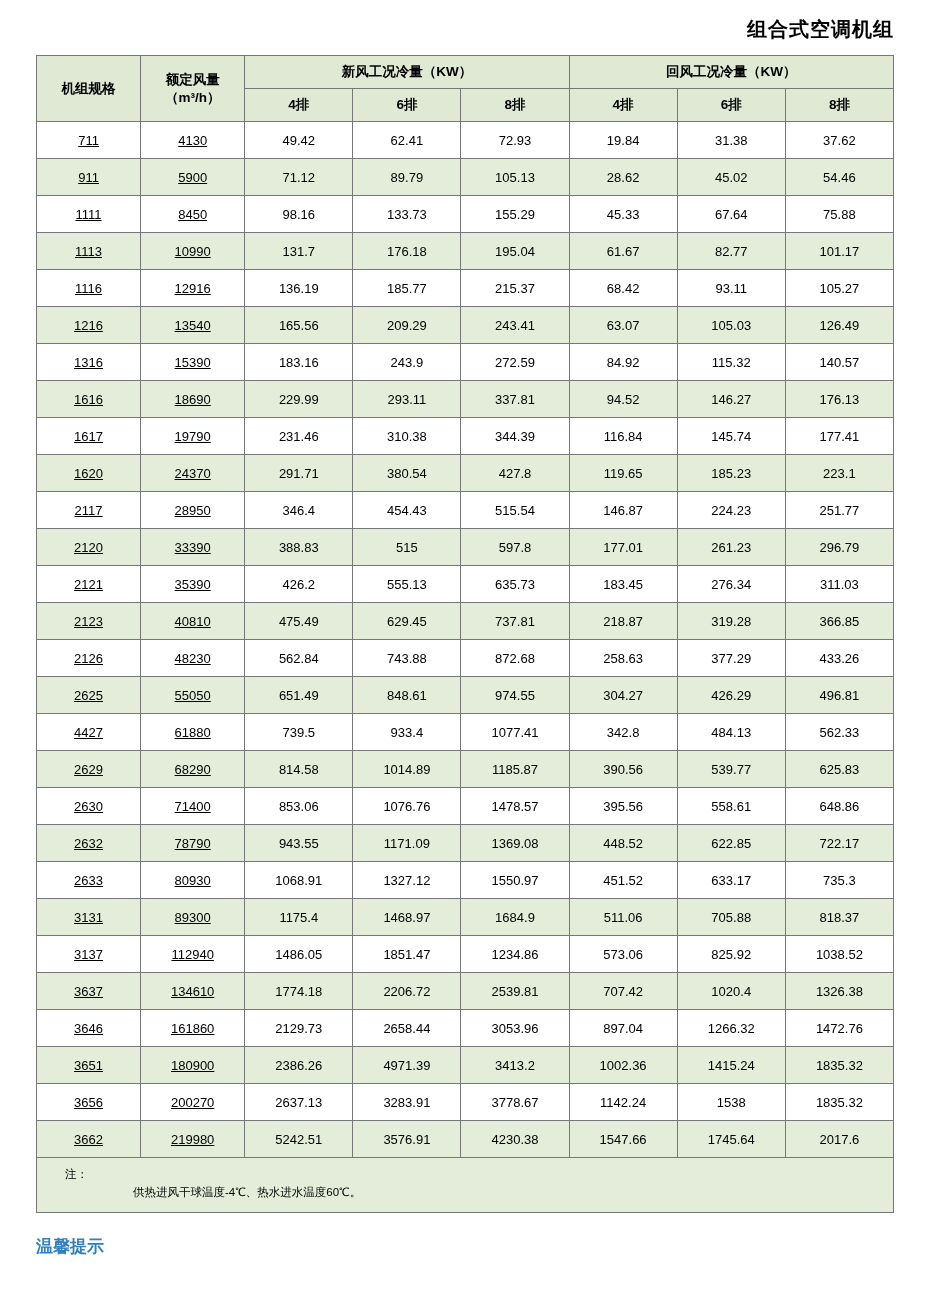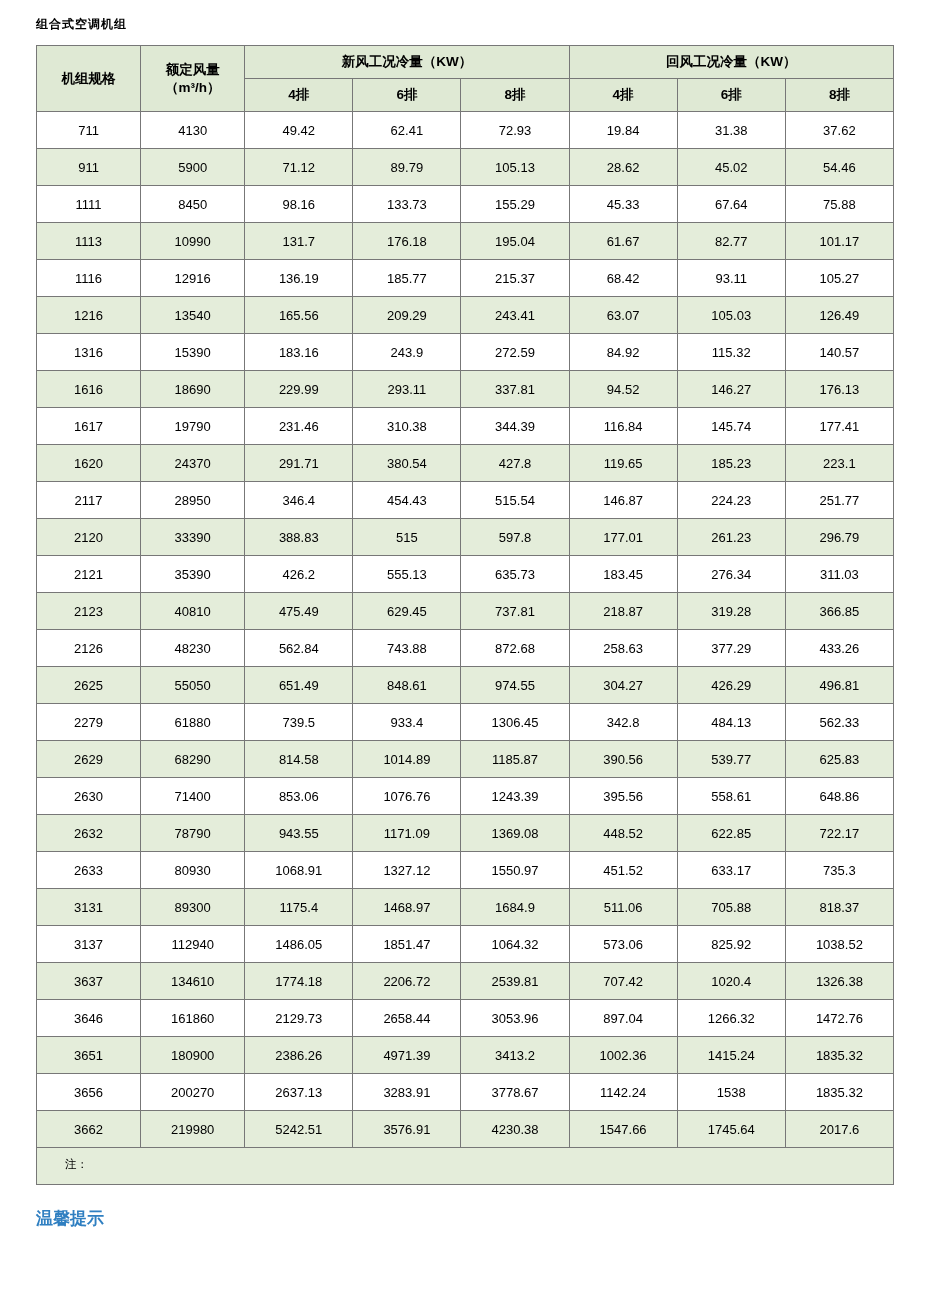--- a/index.html
+++ b/index.html
@@ -12,22 +12,22 @@
     min-height: 1290px;
     font-family: "Liberation Sans", sans-serif;
     color: #111;
   }
   .page {
     width: 930px;
     box-sizing: border-box;
     padding: 10px 36px 18px 36px;
   }
   .doc-title {
-    text-align: left;
-    font-size: 12px;
+    text-align: right;
+    font-size: 20px;
     font-weight: bold;
     letter-spacing: 1px;
     margin: 6px 0 12px 0;
     color: #000;
   }
   table.spec {
     border-collapse: collapse;
     width: 858px;
     table-layout: fixed;
     border: 1px solid #555;
@@ -51,20 +51,21 @@
     height: 64px;
   }
   tbody tr.odd td {
     background: #ffffff;
   }
   tbody tr.even td {
     background: #e4edda;
   }
   td.model, td.airflow {
     font-size: 13px;
+    text-decoration: underline;
   }
   .notes {
     width: 858px;
     box-sizing: border-box;
     border: 1px solid #777;
     border-top: none;
     background: #e4edda;
     padding: 8px 14px 10px 14px;
     font-size: 11.5px;
     line-height: 1.55;
@@ -278,45 +279,45 @@
           <td class="model">2625</td>
           <td class="airflow">55050</td>
           <td>651.49</td>
           <td>848.61</td>
           <td>974.55</td>
           <td>304.27</td>
           <td>426.29</td>
           <td>496.81</td>
         </tr>
         <tr class="odd">
-          <td class="model">2279</td>
+          <td class="model">4427</td>
           <td class="airflow">61880</td>
           <td>739.5</td>
           <td>933.4</td>
-          <td>1306.45</td>
+          <td>1077.41</td>
           <td>342.8</td>
           <td>484.13</td>
           <td>562.33</td>
         </tr>
         <tr class="even">
           <td class="model">2629</td>
           <td class="airflow">68290</td>
           <td>814.58</td>
           <td>1014.89</td>
           <td>1185.87</td>
           <td>390.56</td>
           <td>539.77</td>
           <td>625.83</td>
         </tr>
         <tr class="odd">
           <td class="model">2630</td>
           <td class="airflow">71400</td>
           <td>853.06</td>
           <td>1076.76</td>
-          <td>1243.39</td>
+          <td>1478.57</td>
           <td>395.56</td>
           <td>558.61</td>
           <td>648.86</td>
         </tr>
         <tr class="even">
           <td class="model">2632</td>
           <td class="airflow">78790</td>
           <td>943.55</td>
           <td>1171.09</td>
           <td>1369.08</td>
@@ -342,21 +343,21 @@
           <td>1684.9</td>
           <td>511.06</td>
           <td>705.88</td>
           <td>818.37</td>
         </tr>
         <tr class="odd">
           <td class="model">3137</td>
           <td class="airflow">112940</td>
           <td>1486.05</td>
           <td>1851.47</td>
-          <td>1064.32</td>
+          <td>1234.86</td>
           <td>573.06</td>
           <td>825.92</td>
           <td>1038.52</td>
         </tr>
         <tr class="even">
           <td class="model">3637</td>
           <td class="airflow">134610</td>
           <td>1774.18</td>
           <td>2206.72</td>
           <td>2539.81</td>
@@ -402,20 +403,21 @@
           <td>4230.38</td>
           <td>1547.66</td>
           <td>1745.64</td>
           <td>2017.6</td>
         </tr>
       </tbody>
   </table>
 
   <div class="notes">
     <div class="line indent1">注：</div>
+    <div class="line indent2">供热进风干球温度-4℃、热水进水温度60℃。</div>
   </div>
 
   <div class="tips">
     <div class="tips-title">温馨提示</div>
 
   </div>
 
 </div>
 
 </body></html>

